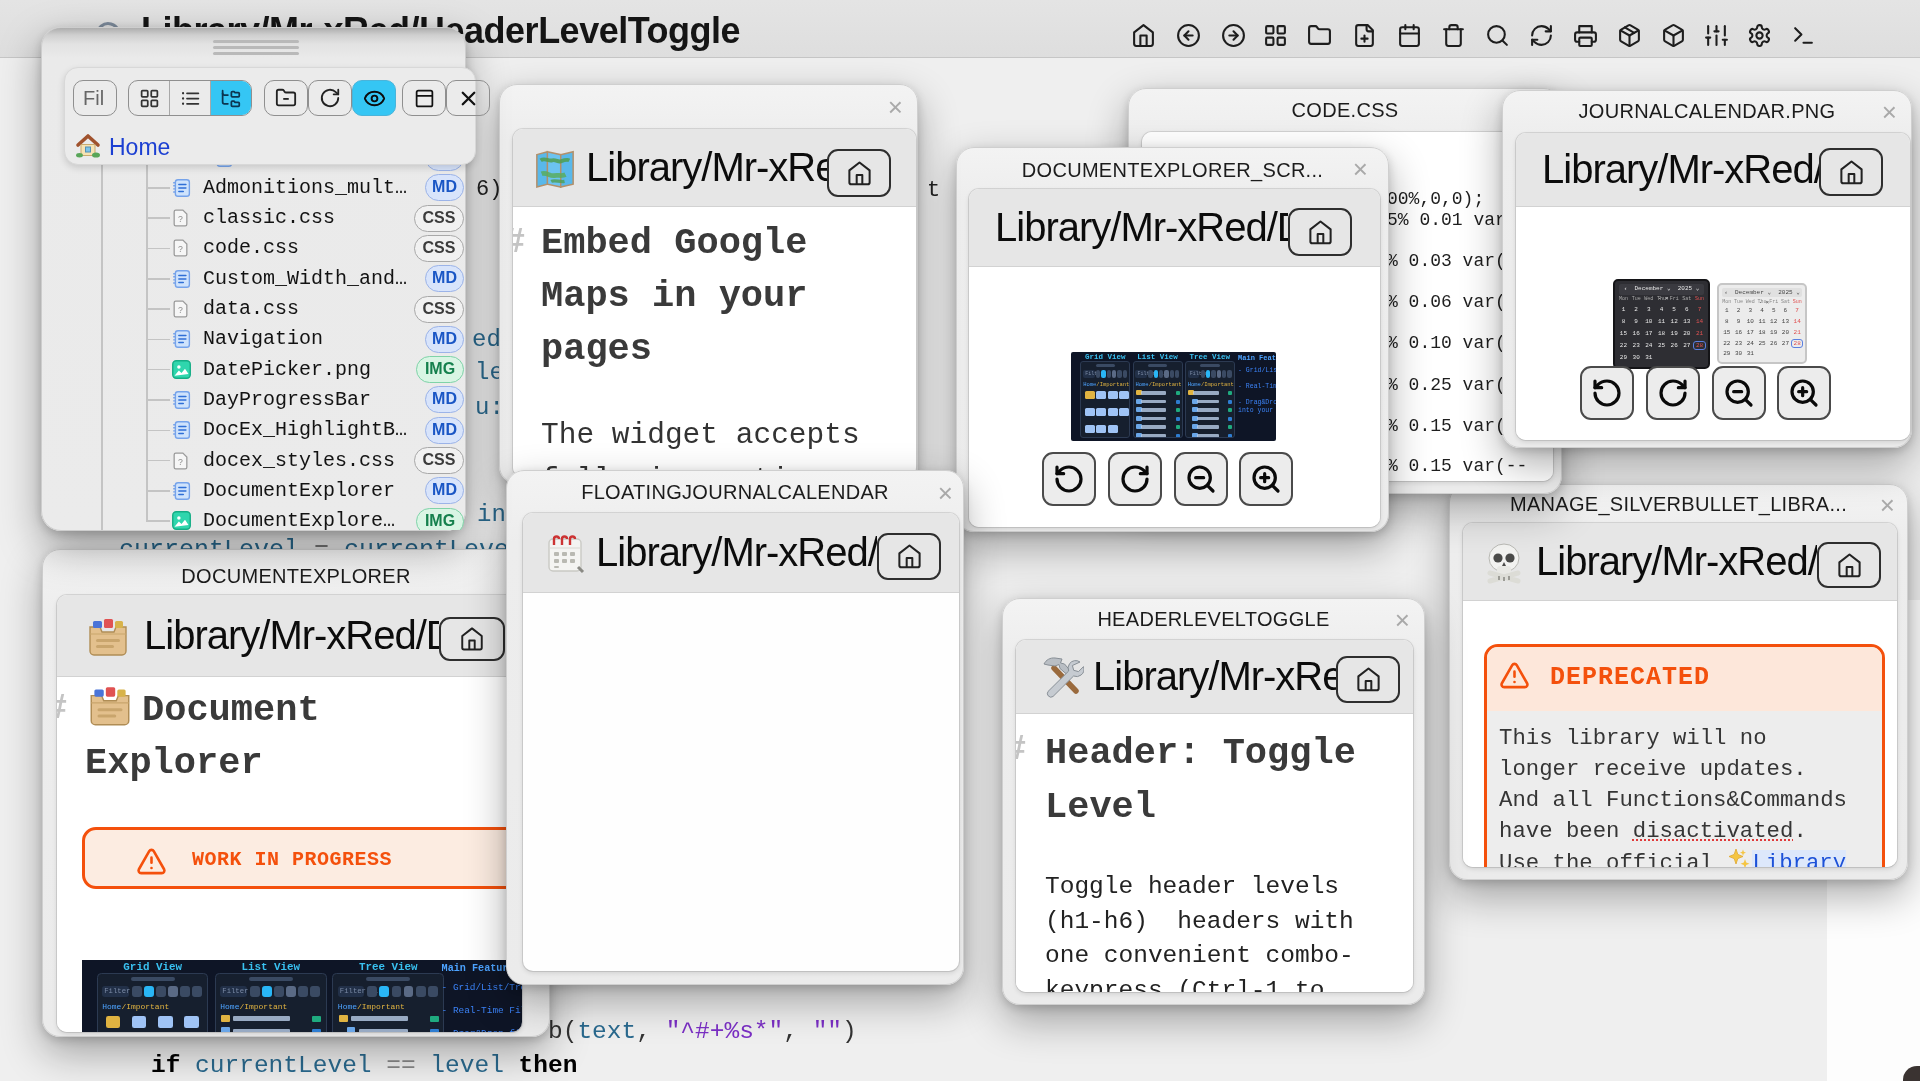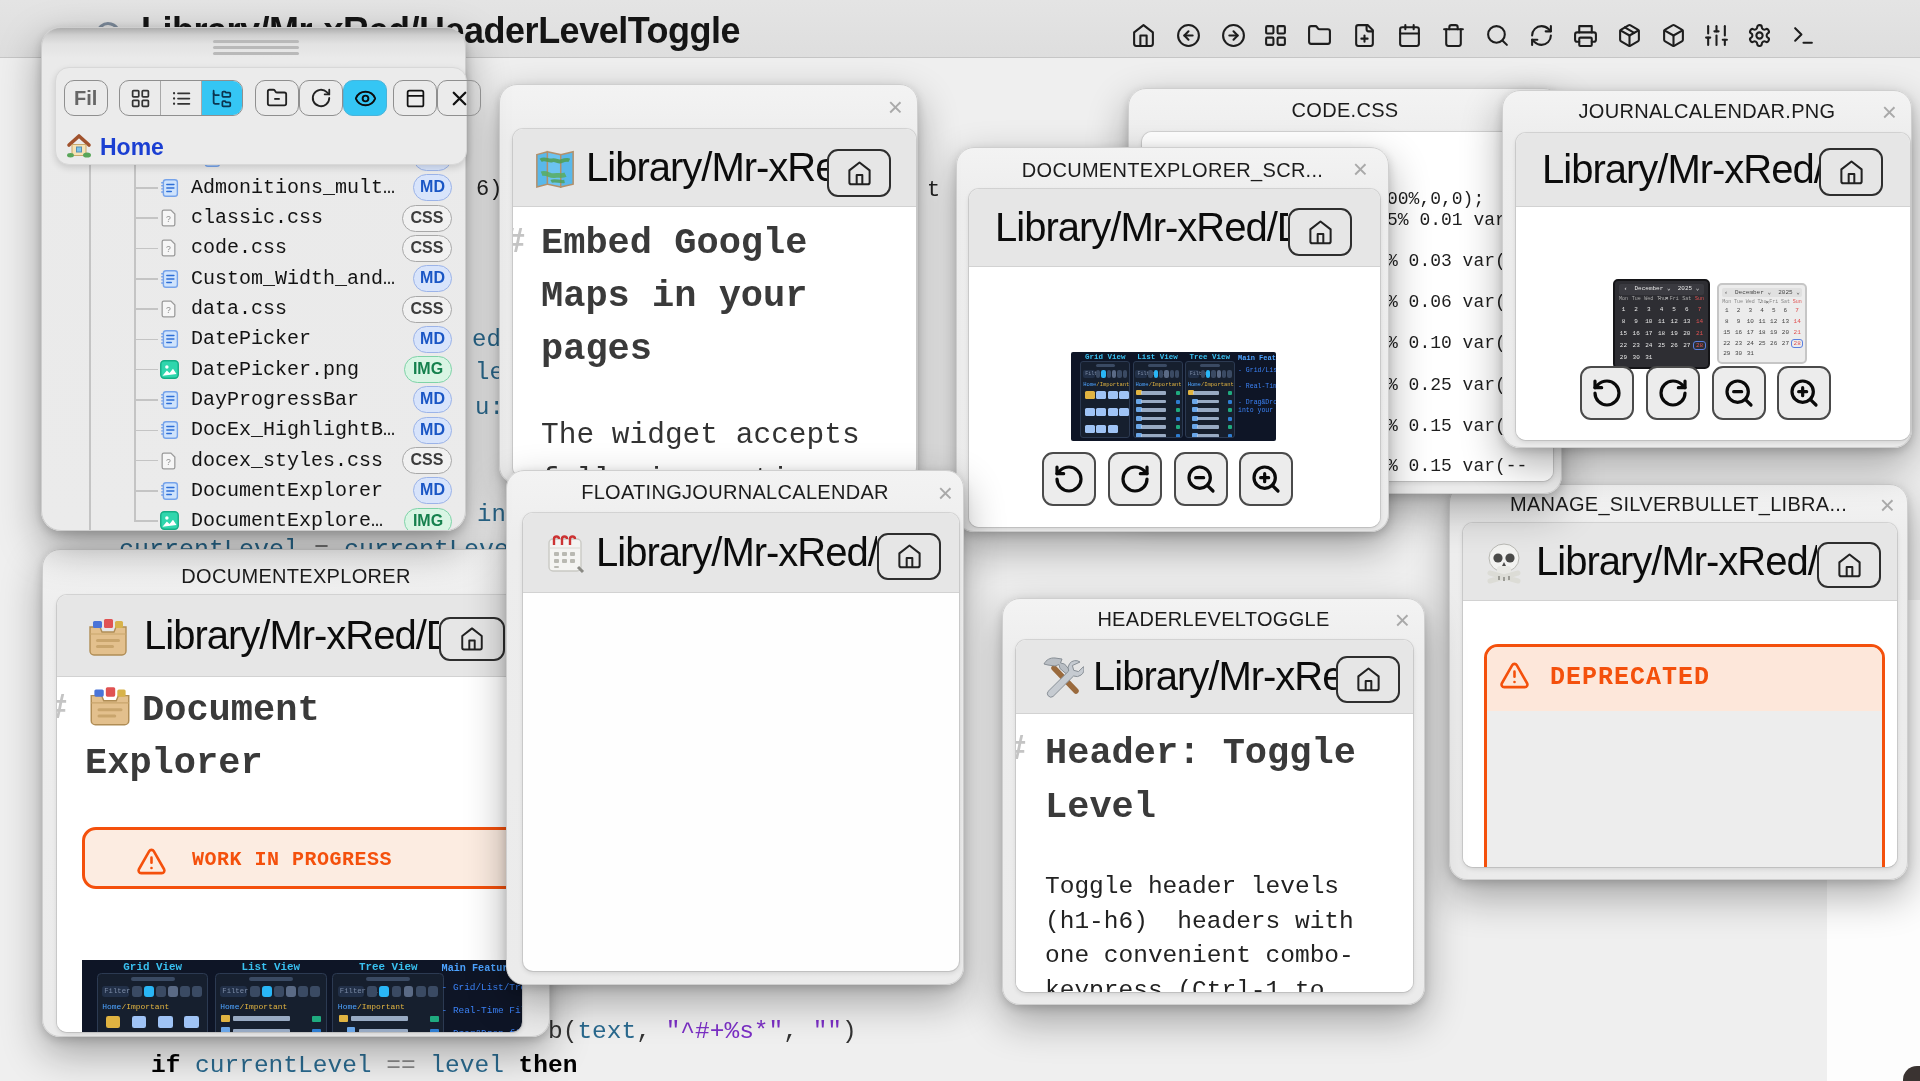--- a/index.html
+++ b/index.html
@@ -172,20 +172,29 @@
     </div>
     <div class="cbody" style="left:0;top:78px;right:0;bottom:0;background:#fff">
       <div class="abs" style="left:21px;top:43px;width:401px;height:260px;border:3px solid #f4500c;border-radius:14px;background:#ededed;overflow:hidden">
         <div class="abs" style="left:0;top:0;right:0;height:64px;background:#fde7da"></div>
         <svg class="abs" style="left:11px;top:13px" width="33" height="31" viewBox="0 0 24 24" fill="none" stroke="#f4500c" stroke-width="2" stroke-linecap="round" stroke-linejoin="round">
             <path d="m21.73 18-8-14a2 2 0 0 0-3.48 0l-8 14A2 2 0 0 0 4 21h16a2 2 0 0 0 1.73-3"></path>
             <path d="M12 9v4"></path>
             <path d="M12 17h.01"></path>
           </svg>
         <div class="abs" style="left:63px;top:16px;font-size:25px;font-weight:bold;color:#f4500c;letter-spacing:1px">DEPRECATED</div>
+        <div class="mono abs" style="left:12px;top:76px;font-size:22.3px;line-height:31px;color:#353535;white-space:pre">This library will no
+longer receive updates.
+And all Functions&amp;Commands
+have been <span style="text-decoration:underline;text-decoration-style:dotted;text-decoration-color:#e03a3a">disactivated</span>.
+Use the official <span id="spark"><svg width="26" height="26" viewBox="0 0 26 26" style="vertical-align:-4px">
+                <path d="M10 2 l1.8 5.4 L17 9.5 l-5.2 2.1 L10 17 l-1.8-5.4 L3 9.5 l5.2-2.1z" fill="#f5c542" stroke="#e0a82e" stroke-width=".8"></path>
+                <path d="M19 12 l1.2 3.4 3.3 1.3-3.3 1.3L19 21.5l-1.2-3.5-3.3-1.3 3.3-1.3z" fill="#f5c542"></path>
+                <path d="M17 2.5 l.8 2.3 2.2.9-2.2.9-.8 2.3-.8-2.3-2.2-.9 2.2-.9z" fill="#f5c542"></path>
+              </svg></span><span style="color:#1c51d8;background:#dde8fb">Library</span></div>
       </div>
     </div>
   </div>
 </div>
 
 <div class="win" id="w-code" style="left:1128px;top:88px;width:434px;height:406px;z-index:11">
   <div class="wtitle" style="line-height:42px">CODE.CSS</div>
   <div class="card" style="left:13px;top:43px;width:411px;height:349px">
     <div class="cbody mono" style="left:0;top:0;right:0;bottom:0;background:#fff;font-size:18px;color:#1e1e1e">
       <div class="abs" style="left:245px;top:57px;white-space:pre">00%,0,0);</div>
@@ -701,21 +710,21 @@
   </div>
 </div>
 
 <div class="abs" id="w-expl" style="left:41px;top:27px;width:425px;height:504px;z-index:16;
   background:linear-gradient(180deg,#adadad 0px,#cfcfcf 7px,#e2e2e2 16px,#eaeaea 30px,#ebebeb 100%); border:1px solid #cdcdcd; border-radius:20px;
   box-shadow:0 16px 42px rgba(0,0,0,.35), 0 3px 10px rgba(0,0,0,.18);">
   <div class="abs" style="left:171px;top:12px;width:86px;height:3px;background:#b9b9b9;border-radius:2px"></div>
   <div class="abs" style="left:171px;top:18px;width:86px;height:3px;background:#b9b9b9;border-radius:2px"></div>
   <div class="abs" style="left:171px;top:24px;width:86px;height:3px;background:#b9b9b9;border-radius:2px"></div>
 
-  <div id="tree" class="abs mono" style="left:0;top:0;width:100%;height:100%;overflow:hidden;border-radius:20px;font-size:20px;color:#131313">
+  <div id="tree" class="abs mono" style="left:12px;top:0;width:100%;height:100%;overflow:hidden;border-radius:20px;font-size:20px;color:#131313">
       <div class="abs" style="left:47px;top:137px;width:1.5px;height:367px;background:#c4c4c4"></div>
       <div class="abs" style="left:92px;top:137px;width:1.5px;height:355px;background:#c4c4c4"></div>
       <div class="abs" style="left:92px;top:128.8px;width:24px;height:1.5px;background:#c4c4c4"></div>
       <div class="abs" style="left:159px;top:118.5px"><svg width="21" height="22" viewBox="0 0 24 24">
           <rect x="5" y="2.5" width="16" height="19" rx="3" fill="#cfe3fc" stroke="#76a3ea" stroke-width="1.6"></rect>
           <path d="M9 8h8M9 12h8M9 16h5" stroke="#2f6fd6" stroke-width="1.8" stroke-linecap="round"></path>
           <path d="M2.5 6h3M2.5 9.5h3M2.5 13h3M2.5 16.5h3" stroke="#76a3ea" stroke-width="1.6"></path>
         </svg></div>
       <div class="abs" style="left:191px;top:116.5px;line-height:26px">Mr-xRed</div>
       <div class="abs" style="background:#d8e4fb;border:1.5px solid #9bb3e8;color:#1a56c5;width:39px;height:27px;border-radius:14px;right:13px;top:116px;text-align:center;font-size:16px;font-weight:bold;line-height:24px;font-family:'Liberation Sans',sans-serif">MD</div>
@@ -755,21 +764,21 @@
           <text x="12" y="16.5" font-size="11" fill="#8a8a8a" text-anchor="middle" font-family="Liberation Sans">?</text>
         </svg></div>
       <div class="abs" style="left:149px;top:268px;line-height:26px">data.css</div>
       <div class="abs" style="background:#f1f1f1;border:1.5px solid #a8a8a8;color:#3c3c3c;width:50px;height:27px;border-radius:14px;right:13px;top:267.5px;text-align:center;font-size:16px;font-weight:bold;line-height:24px;font-family:'Liberation Sans',sans-serif">CSS</div>
       <div class="abs" style="left:92px;top:310.6px;width:24px;height:1.5px;background:#c4c4c4"></div>
       <div class="abs" style="left:117px;top:300.3px"><svg width="21" height="22" viewBox="0 0 24 24">
           <rect x="5" y="2.5" width="16" height="19" rx="3" fill="#cfe3fc" stroke="#76a3ea" stroke-width="1.6"></rect>
           <path d="M9 8h8M9 12h8M9 16h5" stroke="#2f6fd6" stroke-width="1.8" stroke-linecap="round"></path>
           <path d="M2.5 6h3M2.5 9.5h3M2.5 13h3M2.5 16.5h3" stroke="#76a3ea" stroke-width="1.6"></path>
         </svg></div>
-      <div class="abs" style="left:149px;top:298.3px;line-height:26px">DatePicker</div>
+      <div class="abs" style="left:149px;top:298.3px;line-height:26px">Navigation</div>
       <div class="abs" style="background:#d8e4fb;border:1.5px solid #9bb3e8;color:#1a56c5;width:39px;height:27px;border-radius:14px;right:13px;top:297.8px;text-align:center;font-size:16px;font-weight:bold;line-height:24px;font-family:'Liberation Sans',sans-serif">MD</div>
       <div class="abs" style="left:92px;top:340.90000000000003px;width:24px;height:1.5px;background:#c4c4c4"></div>
       <div class="abs" style="left:117px;top:330.6px"><svg width="21" height="21" viewBox="0 0 24 24">
           <rect x="2" y="2" width="20" height="20" rx="4" fill="#2fd6ad" stroke="#14ad85" stroke-width="1.6"></rect>
           <circle cx="9" cy="9" r="2" fill="#fff"></circle>
           <path d="M4 19l5-6 3 3 4-5 4 6z" fill="#fff"></path>
         </svg></div>
       <div class="abs" style="left:149px;top:328.6px;line-height:26px">DatePicker.png</div>
       <div class="abs" style="background:#d9f5e4;border:1.5px solid #7fd3a8;color:#15804d;width:48px;height:27px;border-radius:14px;right:13px;top:328.1px;text-align:center;font-size:16px;font-weight:bold;line-height:24px;font-family:'Liberation Sans',sans-serif">IMG</div>
       <div class="abs" style="left:92px;top:371.2px;width:24px;height:1.5px;background:#c4c4c4"></div>
@@ -806,22 +815,22 @@
       <div class="abs" style="left:92px;top:492.40000000000003px;width:24px;height:1.5px;background:#c4c4c4"></div>
       <div class="abs" style="left:117px;top:482.1px"><svg width="21" height="21" viewBox="0 0 24 24">
           <rect x="2" y="2" width="20" height="20" rx="4" fill="#2fd6ad" stroke="#14ad85" stroke-width="1.6"></rect>
           <circle cx="9" cy="9" r="2" fill="#fff"></circle>
           <path d="M4 19l5-6 3 3 4-5 4 6z" fill="#fff"></path>
         </svg></div>
       <div class="abs" style="left:149px;top:480.1px;line-height:26px">DocumentExplore…</div>
       <div class="abs" style="background:#d9f5e4;border:1.5px solid #7fd3a8;color:#15804d;width:48px;height:27px;border-radius:14px;right:13px;top:479.6px;text-align:center;font-size:16px;font-weight:bold;line-height:24px;font-family:'Liberation Sans',sans-serif">IMG</div>
     </div>
 
-  <div class="abs" id="explbar" style="left:13px;top:39px;width:412px;height:98px;background:#ebebeb;
-    border:1px solid #d8d8d8; border-radius:14px; box-shadow:0 3px 7px rgba(0,0,0,.14);font-weight:bold;">
+  <div class="abs" id="explbar" style="left:22px;top:39px;width:412px;height:98px;background:#ebebeb;
+    border:1px solid #d8d8d8; border-radius:14px; box-shadow:0 3px 7px rgba(0,0,0,.14);">
 
     <div class="abs" style="left:8px;top:12px;width:44px;height:36px;border:1.5px solid #8f8f8f;border-radius:10px;color:#666;font-size:20px;line-height:34px;padding-left:9px;overflow:hidden">Fil</div>
 
     <div class="abs" style="left:63px;top:12px;width:124px;height:36px;border:1.5px solid #8f8f8f;border-radius:10px;overflow:hidden;display:flex">
       <div style="width:41px;display:flex;align-items:center;justify-content:center">
           <svg width="21" height="21" viewBox="0 0 24 24" fill="none" stroke="#333" stroke-width="2">
             <rect x="3" y="3" width="7" height="7" rx="1"></rect>
             <rect x="14" y="3" width="7" height="7" rx="1"></rect>
             <rect x="3" y="14" width="7" height="7" rx="1"></rect>
             <rect x="14" y="14" width="7" height="7" rx="1"></rect>

